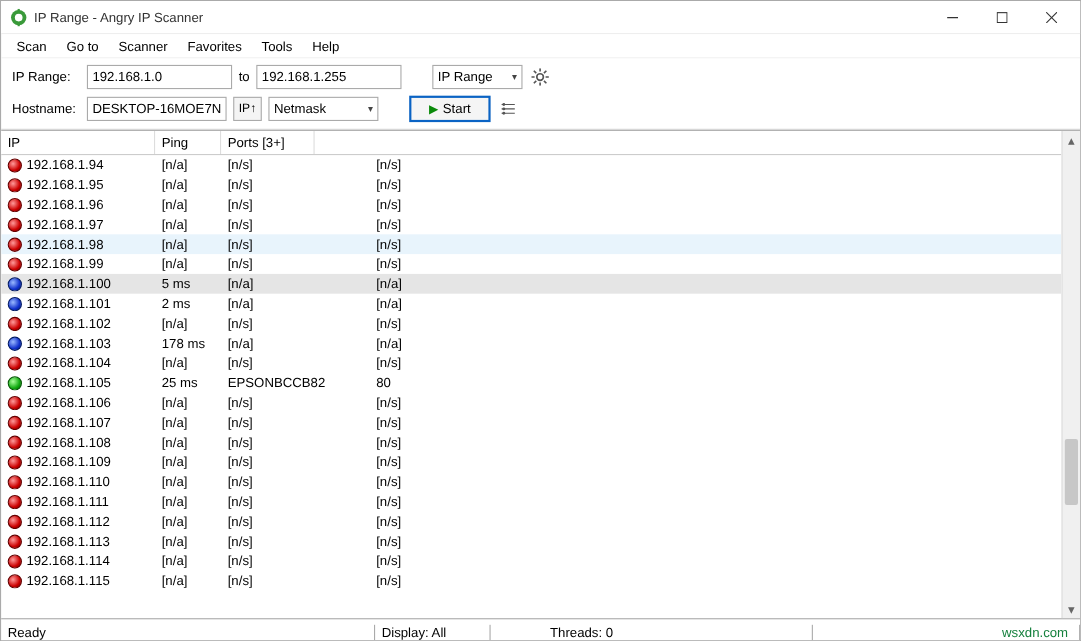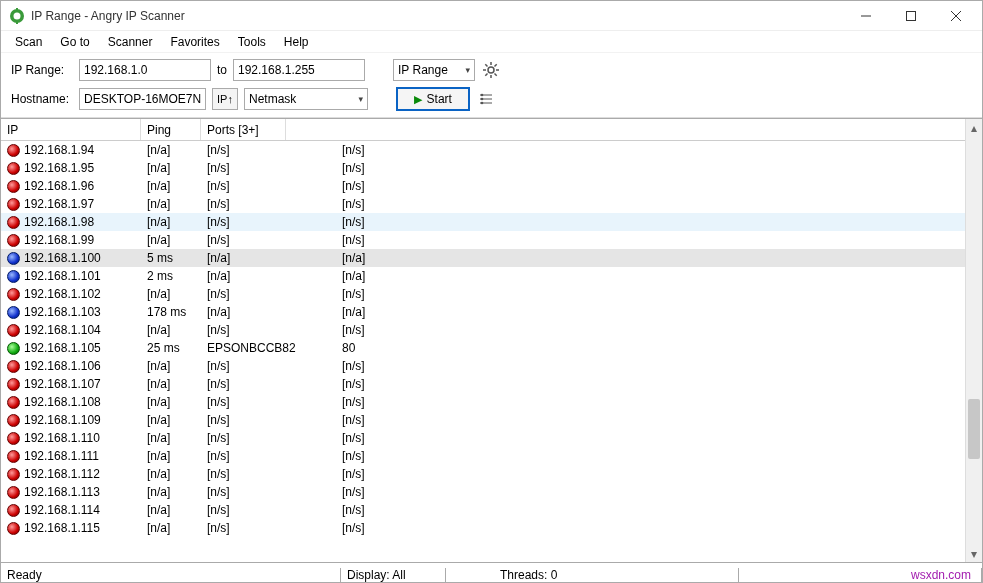--- a/index.html
+++ b/index.html
@@ -48,21 +48,21 @@
 input[type=text], select, .combo {
   font: inherit;
   border: 1px solid #aaa;
   background: #fff;
   height: 22px;
   padding: 0 4px;
 }
 .ip-input { width: 132px; }
 .hostname-input { width: 127px; }
 .ip-btn { width: 26px; height: 22px; border:1px solid #aaa; background:#f4f4f4; display:flex;align-items:center;justify-content:center; font-size:11px;}
-.combo { width: 124px; display:flex; align-items:center; justify-content:space-between; padding:0 4px;}
+.combo { width: 100px; display:flex; align-items:center; justify-content:space-between; padding:0 4px;}
 .iprange-combo { width: 82px; }
 .start-btn {
   width: 74px; height: 24px;
   border: 2px solid #0a63c4;
   background: #f5f5f5;
   display: flex; align-items: center; justify-content: center;
   gap: 4px;
   font: inherit;
 }
 .start-btn .play { color:#0a8a0a; font-size:11px; }
@@ -92,21 +92,21 @@
 .scrollbar-v { width:17px; background:#f0f0f0; border-left:1px solid #ddd; position:relative;}
 .scroll-arrow { height:17px; display:flex;align-items:center;justify-content:center; color:#666;}
 .scroll-thumb { position:absolute; left:2px; right:2px; top:280px; height:60px; background:#c7c7c7; border-radius:2px;}
 .statusbar {
   height: 20px; border-top:1px solid #aaa; display:flex; align-items:flex-end; font-size:12px;
 }
 .status-cell { border-right:1px solid #aaa; padding:0 6px; display:flex; align-items:center;}
 .status-cell.ready { width:340px; }
 .status-cell.display { width:105px; }
 .status-cell.threads { width:245px;margin-left:48px; }
-.status-cell.brand { flex:1; justify-content:flex-end; padding-right:10px; color:#a21caf;margin-top:20px;}
+.status-cell.brand { flex:1; justify-content:flex-end; padding-right:10px; color:#15803d;margin-top:20px;}
 .chev { font-size:9px; color:#444;}
 </style>
 </head>
 <body>
 
 <div class="titlebar">
   <span class="app-icon">
     <svg width="16" height="16" viewBox="0 0 16 16">
         <circle cx="8" cy="8" r="7" fill="#3a9a3a"></circle>
         <circle cx="8" cy="8" r="3.5" fill="#fff"></circle>

